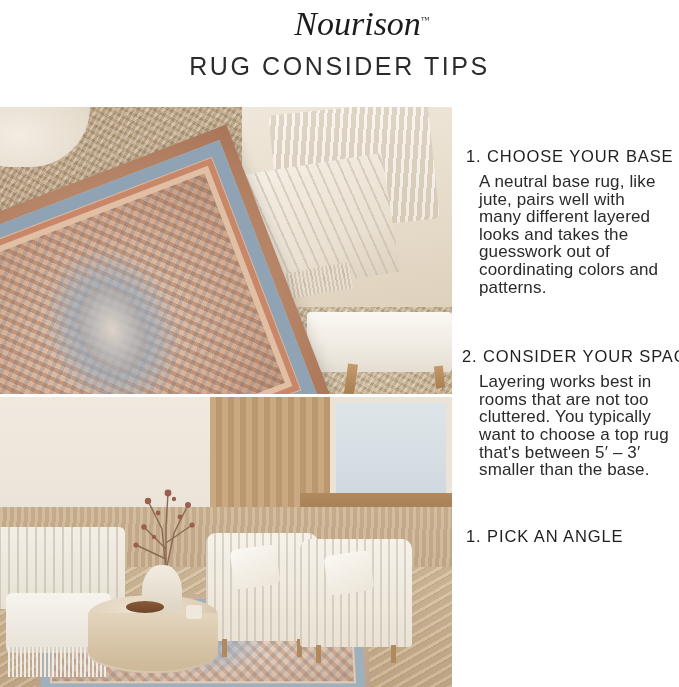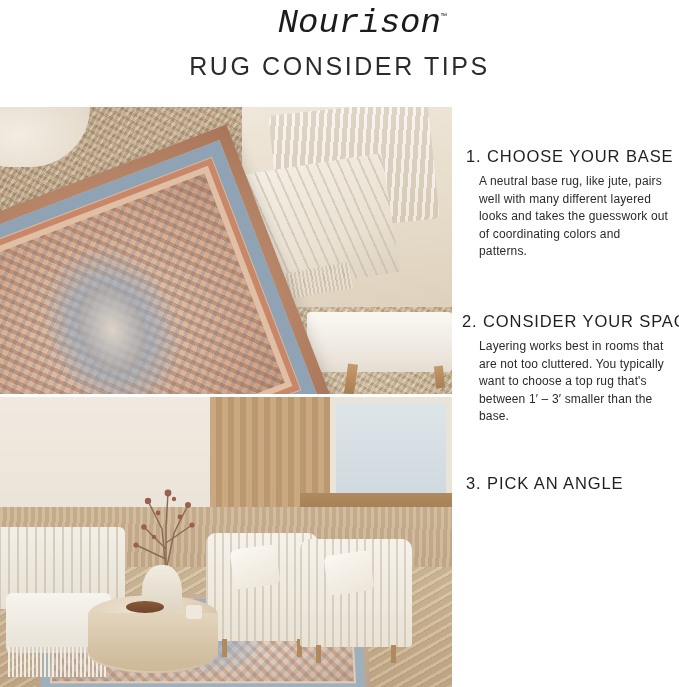--- a/index.html
+++ b/index.html
@@ -16,21 +16,21 @@
     overflow: hidden;
   }
 
   
   .header {
     width: 100%;
     padding-top: 6px;
     text-align: center;
   }
   .brand {
-    font-family: Liberation Mono, monospace;
+    font-family: Liberation Serif, serif;
     font-style: italic;
     font-size: 34px;
     letter-spacing: 0px;
     color: #1b1b1b;
     line-height: 1.05;
     position: relative;
     display: inline-block;
     margin-left: 45px;
   }
   .brand .tm {
@@ -75,21 +75,21 @@
   }
   .tip { margin-bottom: 22px; }
   .tip-title {
     font-size: 16.5px;
     letter-spacing: 0.9px;
     color: #1f1f1f;
     white-space: nowrap;
     margin-bottom: 7px;
   }
   .tip-body {
-    font-size: 12px;
+    font-size: 17px;
     line-height: 17.6px;
     color: #2a2a2a;
     padding-left: 13px;
     letter-spacing: 0.15px;
   }
   .tip-2 .tip-title { margin-left: -4px; }
   .spacer-1 { height: 29px; }
   .spacer-2 { height: 26px; }
 
   
@@ -477,24 +477,24 @@
 
       <div class="tip tip-1">
         <div class="tip-title">1. CHOOSE YOUR BASE</div>
         <div class="tip-body">A neutral base rug, like jute, pairs well with many different layered looks and takes the guesswork out of coordinating colors and patterns.</div>
       </div>
 
       <div class="spacer-1"></div>
 
       <div class="tip tip-2">
         <div class="tip-title">2. CONSIDER YOUR SPACE</div>
-        <div class="tip-body">Layering works best in rooms that are not too cluttered. You typically want to choose a top rug that's between 1′ – 3′ smaller than the base.</div>
+        <div class="tip-body">Layering works best in rooms that are not too cluttered. You typically want to choose a top rug that's between 5′ – 3′ smaller than the base.</div>
       </div>
 
       <div class="spacer-2"></div>
 
       <div class="tip tip-3">
-        <div class="tip-title">3. PICK AN ANGLE</div>
+        <div class="tip-title">1. PICK AN ANGLE</div>
       </div>
 
     </div>
   </div>
 </div>
 
 </body></html>

